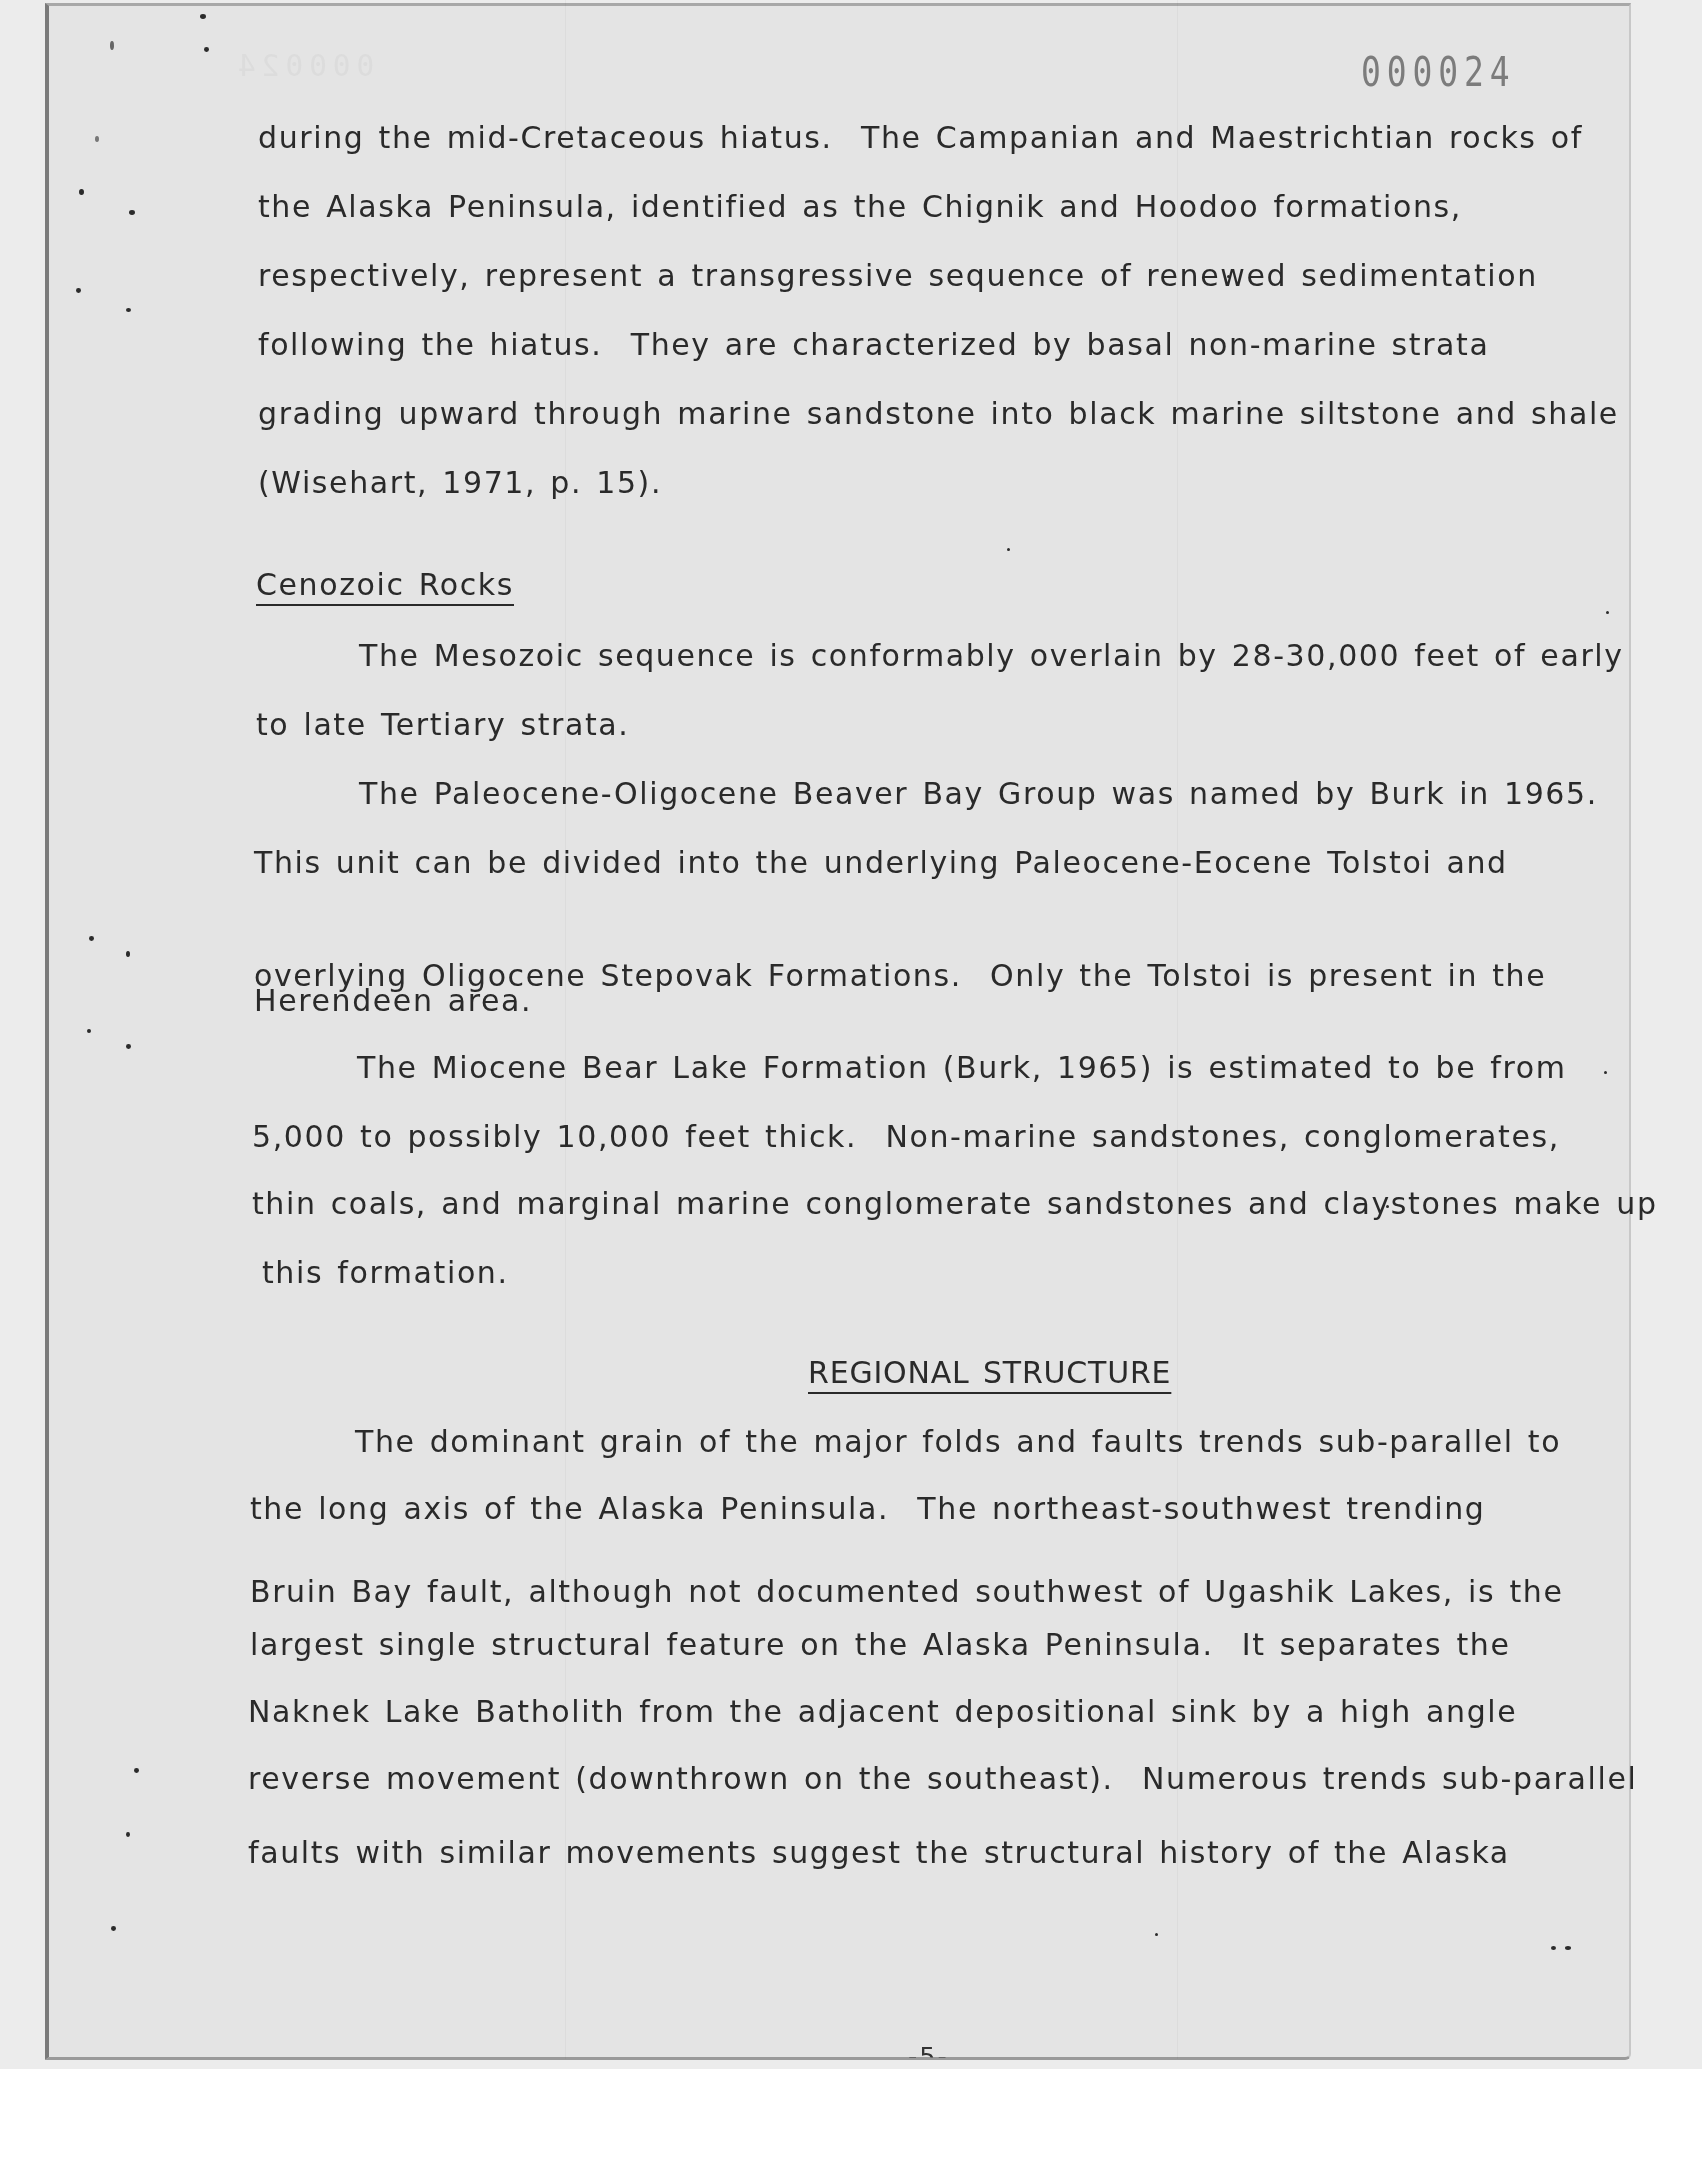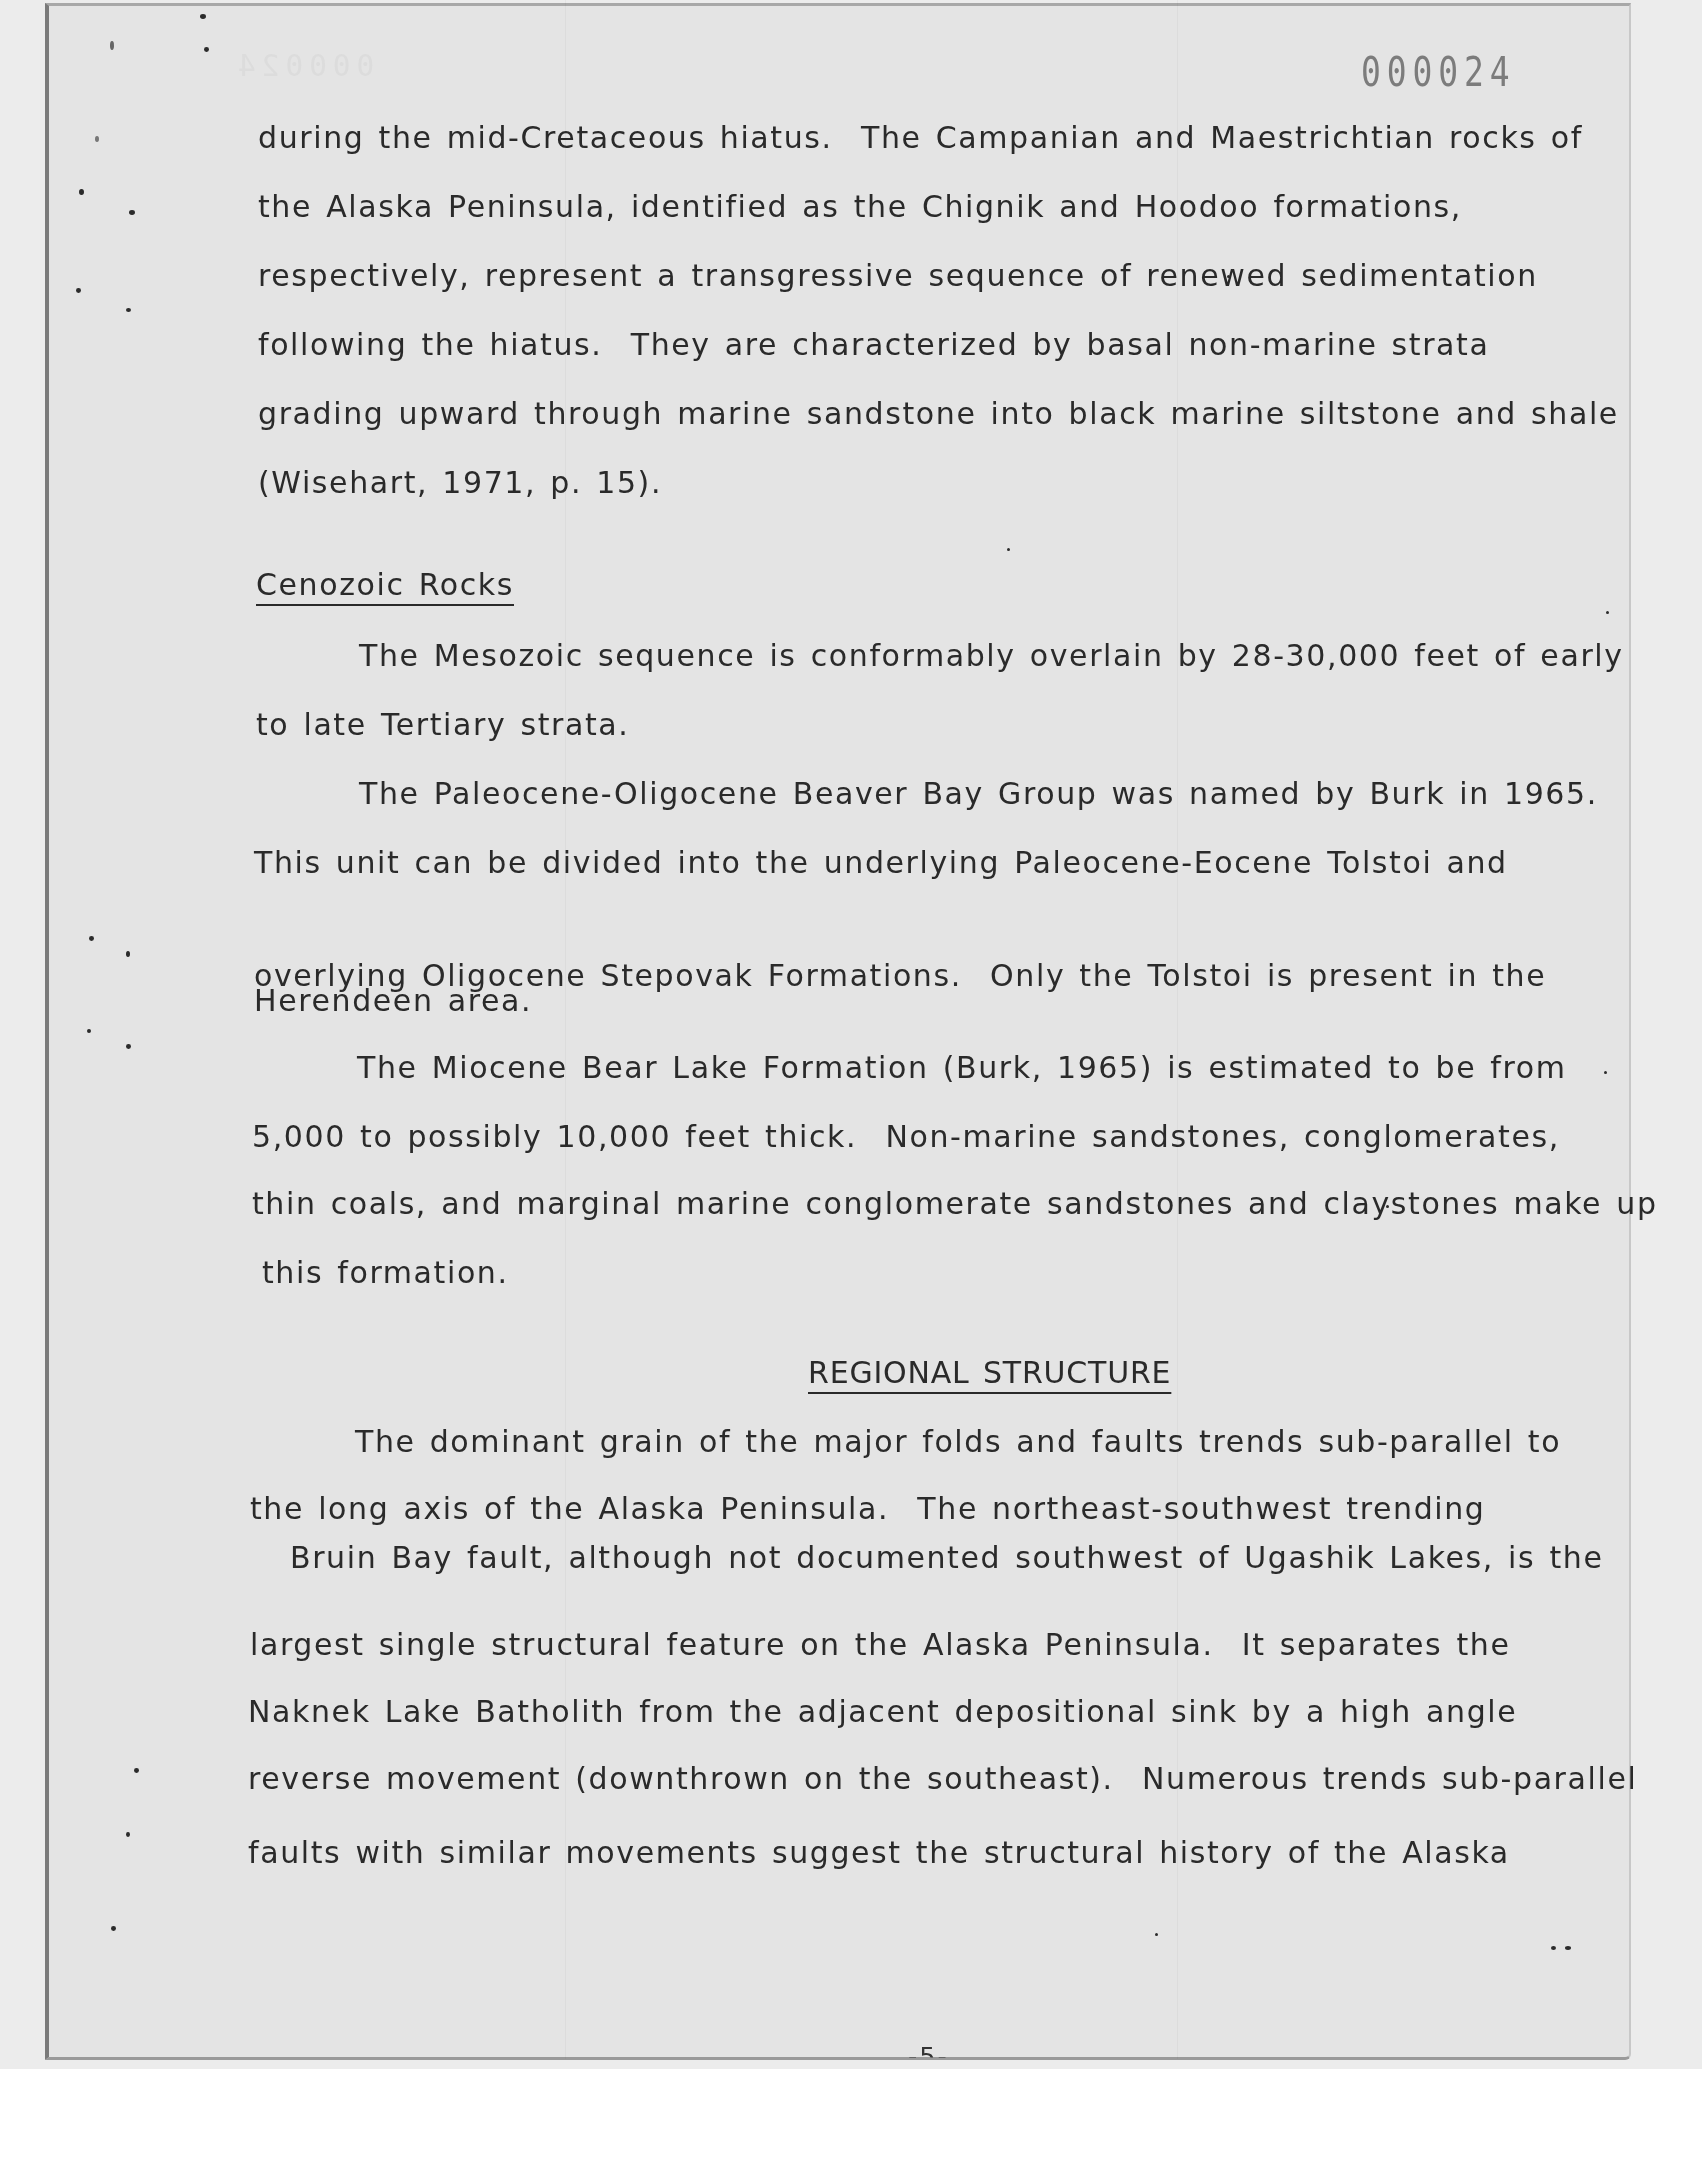--- a/index.html
+++ b/index.html
@@ -123,21 +123,21 @@
   <div class="line" style="left:254px; top:983px;">Herendeen area.</div>
   <div class="line" style="left:357px; top:1050px;">The Miocene Bear Lake Formation (Burk, 1965) is estimated to be from</div>
   <div class="line" style="left:252px; top:1119px;">5,000 to possibly 10,000 feet thick.  Non-marine sandstones, conglomerates,</div>
   <div class="line" style="left:252px; top:1186px;">thin coals, and marginal marine conglomerate sandstones and claystones make up</div>
   <div class="line" style="left:252px; top:1255px;margin-left:10px;">this formation.</div>
 
   <div class="line heading" style="left:808px; top:1355px; letter-spacing:0.8px;">REGIONAL STRUCTURE</div>
 
   <div class="line" style="left:355px; top:1424px;">The dominant grain of the major folds and faults trends sub-parallel to</div>
   <div class="line" style="left:250px; top:1491px;">the long axis of the Alaska Peninsula.  The northeast-southwest trending</div>
-  <div class="line" style="left:250px; top:1540px;margin-left:40px;">Bruin Bay fault, although not documented southwest of Ugashik Lakes, is the</div>
+  <div class="line" style="left:250px; top:1574px;">Bruin Bay fault, although not documented southwest of Ugashik Lakes, is the</div>
   <div class="line" style="left:250px; top:1627px;">largest single structural feature on the Alaska Peninsula.  It separates the</div>
   <div class="line" style="left:248px; top:1694px;">Naknek Lake Batholith from the adjacent depositional sink by a high angle</div>
   <div class="line" style="left:248px; top:1761px;">reverse movement (downthrown on the southeast).  Numerous trends sub-parallel</div>
   <div class="line" style="left:248px; top:1828px;margin-top:7px;">faults with similar movements suggest the structural history of the Alaska</div>
 </div>
 
 <div class="page-number">-5-</div>
 
 <div class="speck" style="left:200px;top:13.8px;width:5.9px;height:4.9px;"></div>
 <div class="speck" style="left:204px;top:47px;width:4.9px;height:4.9px;"></div>

